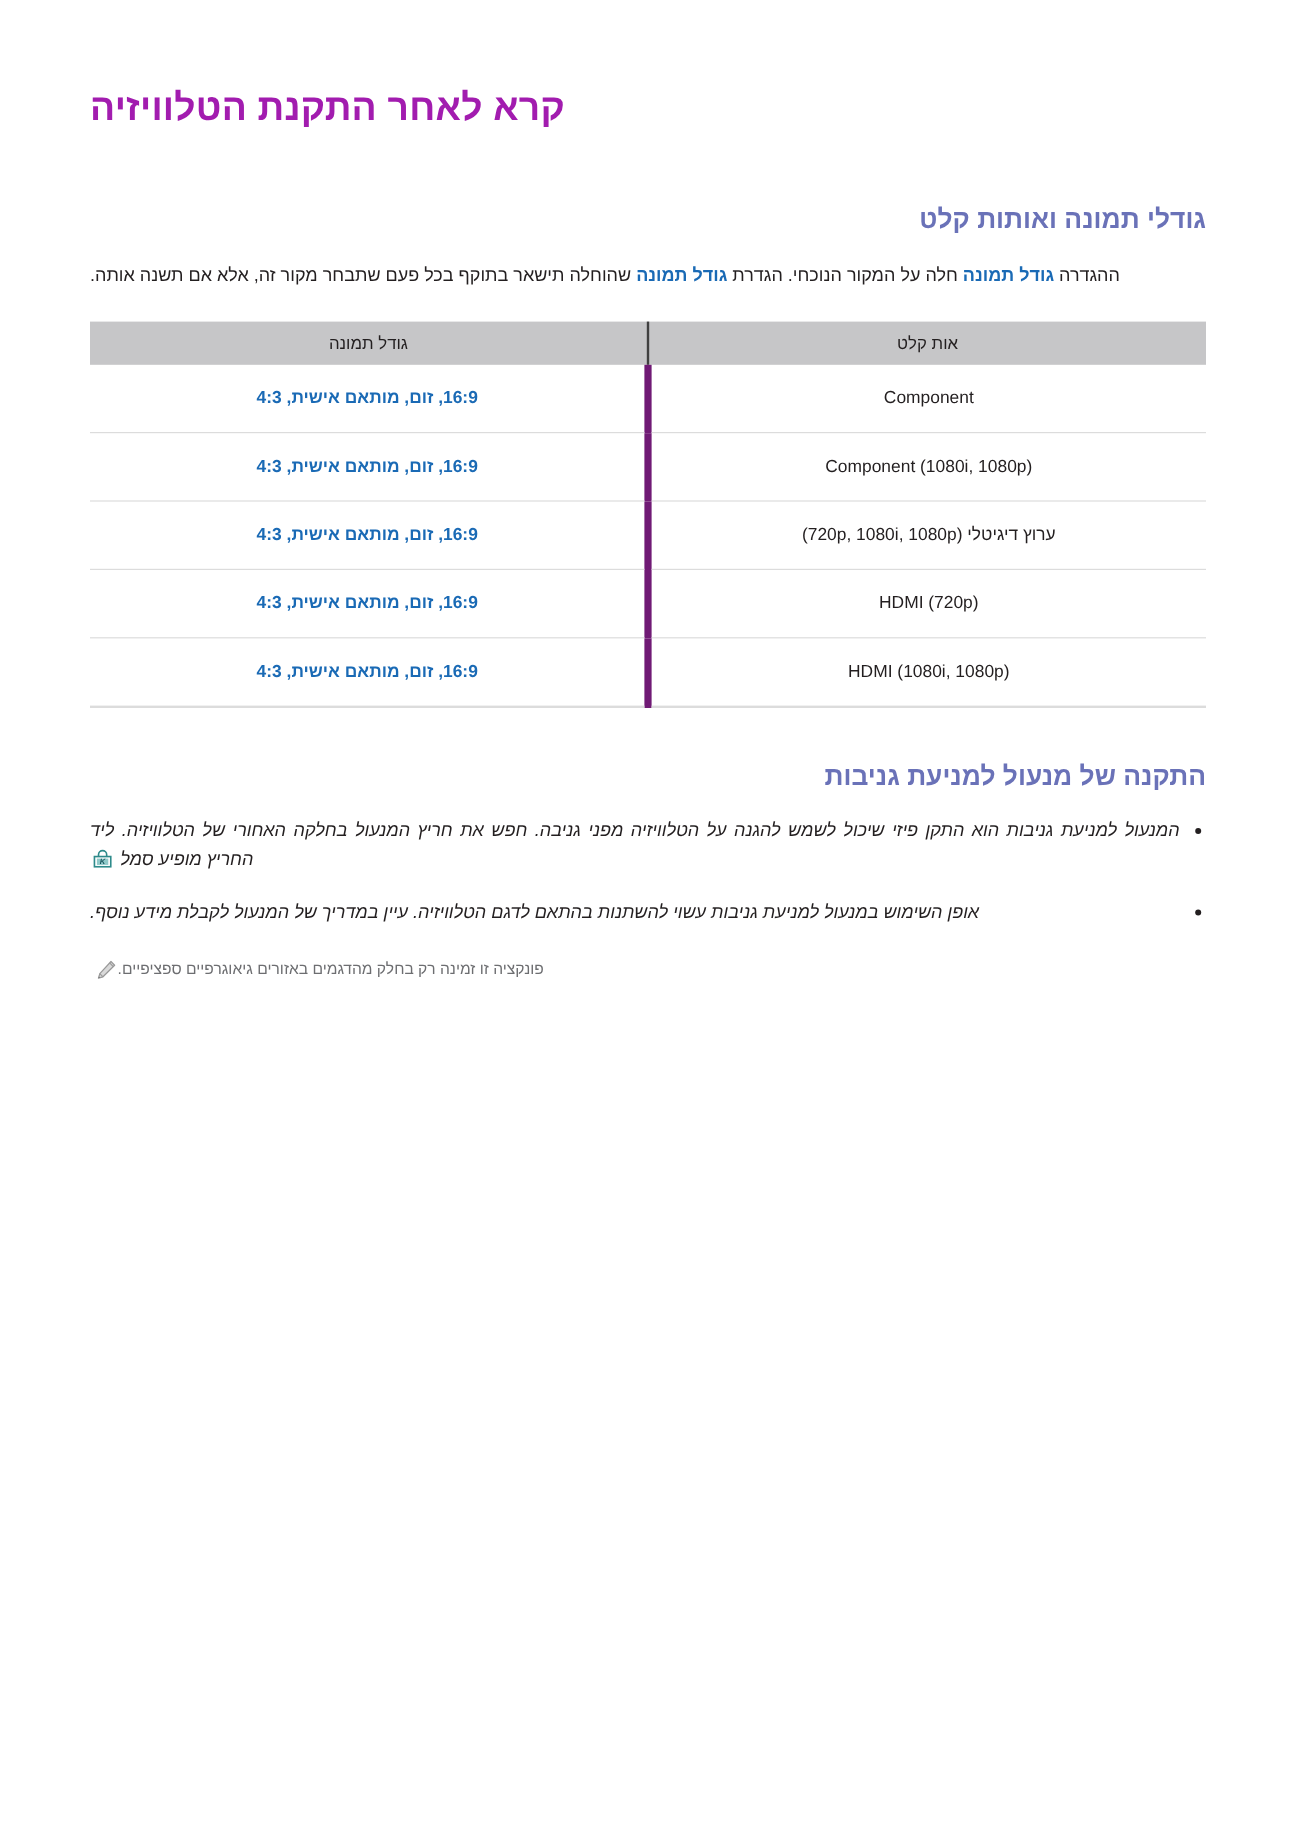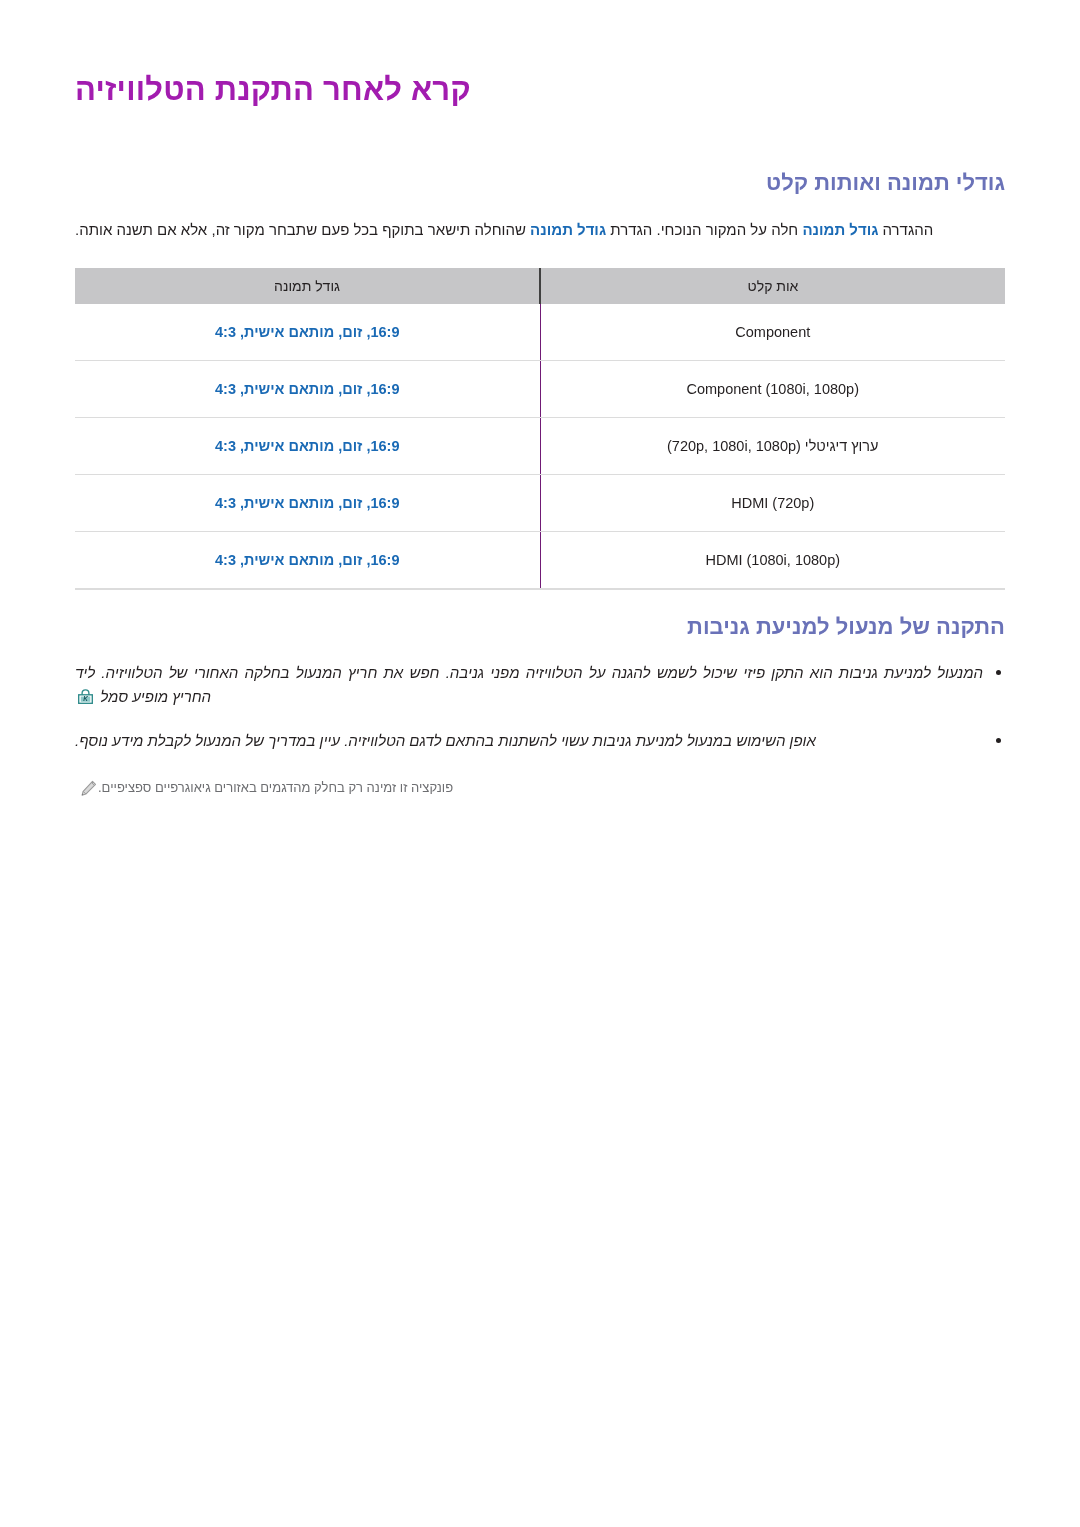--- a/index.html
+++ b/index.html
@@ -35,21 +35,21 @@
   }
   .section-title {
     margin: 0;
     text-align: right;
     font-size: 22px;
     font-weight: bold;
     color: #6a72b8;
     line-height: 1.2;
   }
   .section-title.first { padding-top: 62px; }
-  .section-title.second { padding-top: 24px; }
+  .section-title.second { padding-top: 44px; }
 
   
   .body-text {
     margin: 0;
     padding-top: 22px;
     font-size: 15px;
     line-height: 1.62;
     text-align: justify;
     text-align-last: left;
     color: #231f20;
@@ -75,21 +75,21 @@
     text-align: center;
     border: none;
     border-left: 2px solid #404040;
   }
   .spec-table th:last-child { border-left: none; }
   .spec-table td {
     height: 56px;
     font-size: 14.5px;
     text-align: center;
     border-bottom: 1px solid #dcdcdc;
-    border-left: 1px solid #701a75;
+    border-left: 6px solid #701a75;
     padding: 0 12px;
     vertical-align: middle;
   }
   .spec-table td:last-child { border-left: none; text-align: center; }
   .spec-table tr:last-child td { border-bottom: 2px solid #dcdcdc; }
   .cell-size {
     color: #1a6ab5;
     font-weight: bold;
     direction: ltr;
     unicode-bidi: plaintext;

